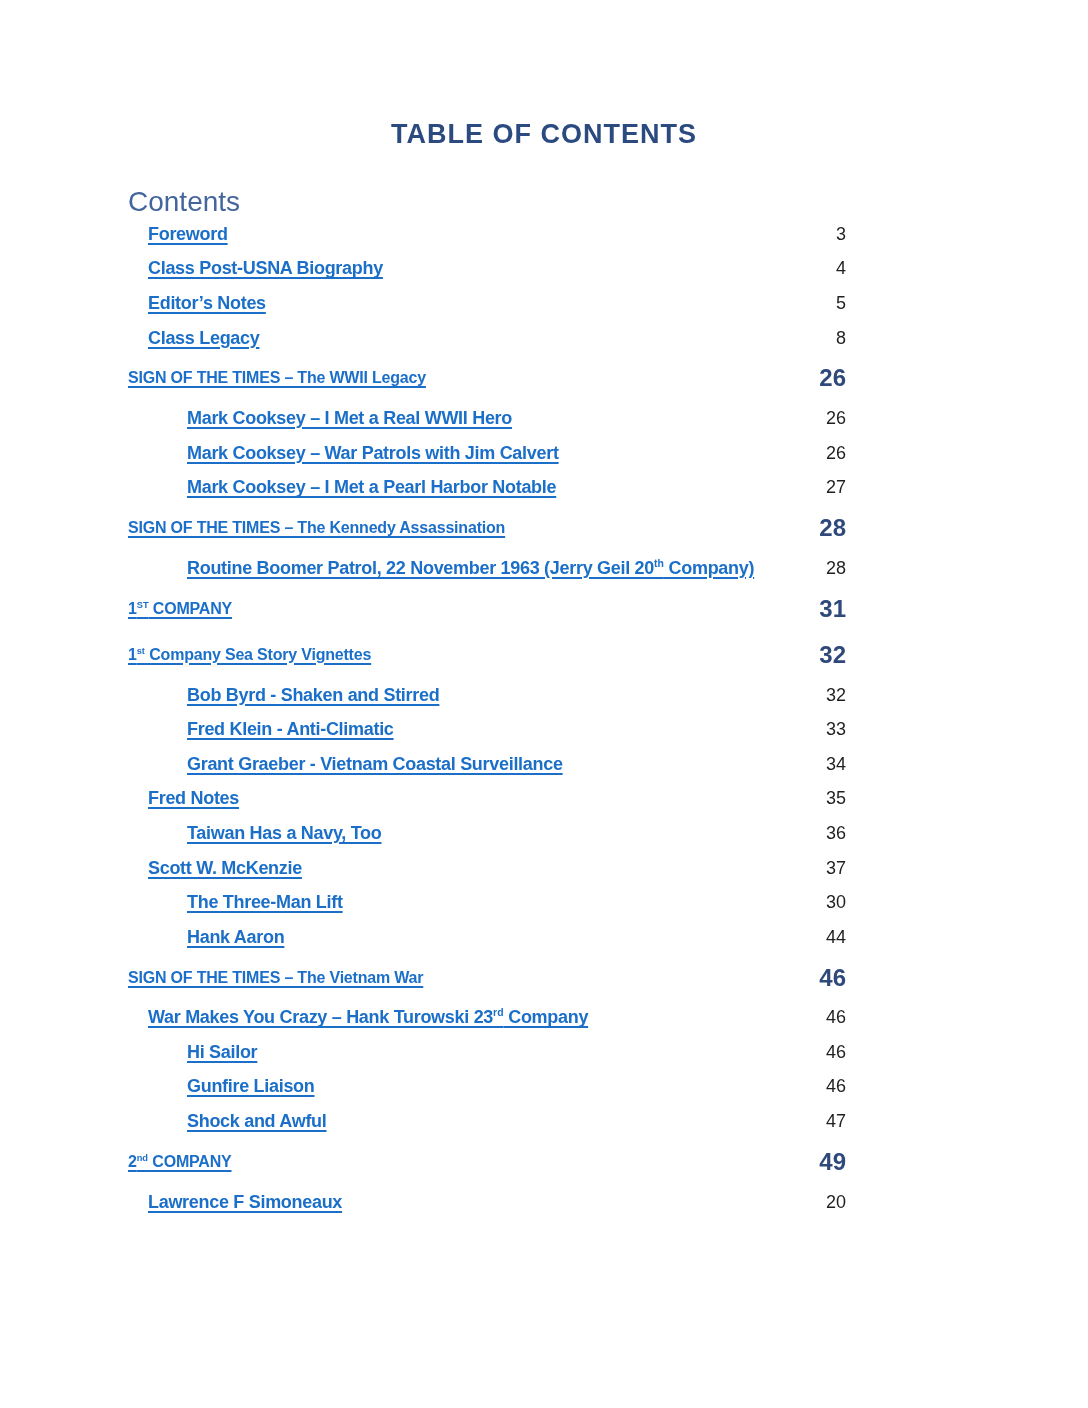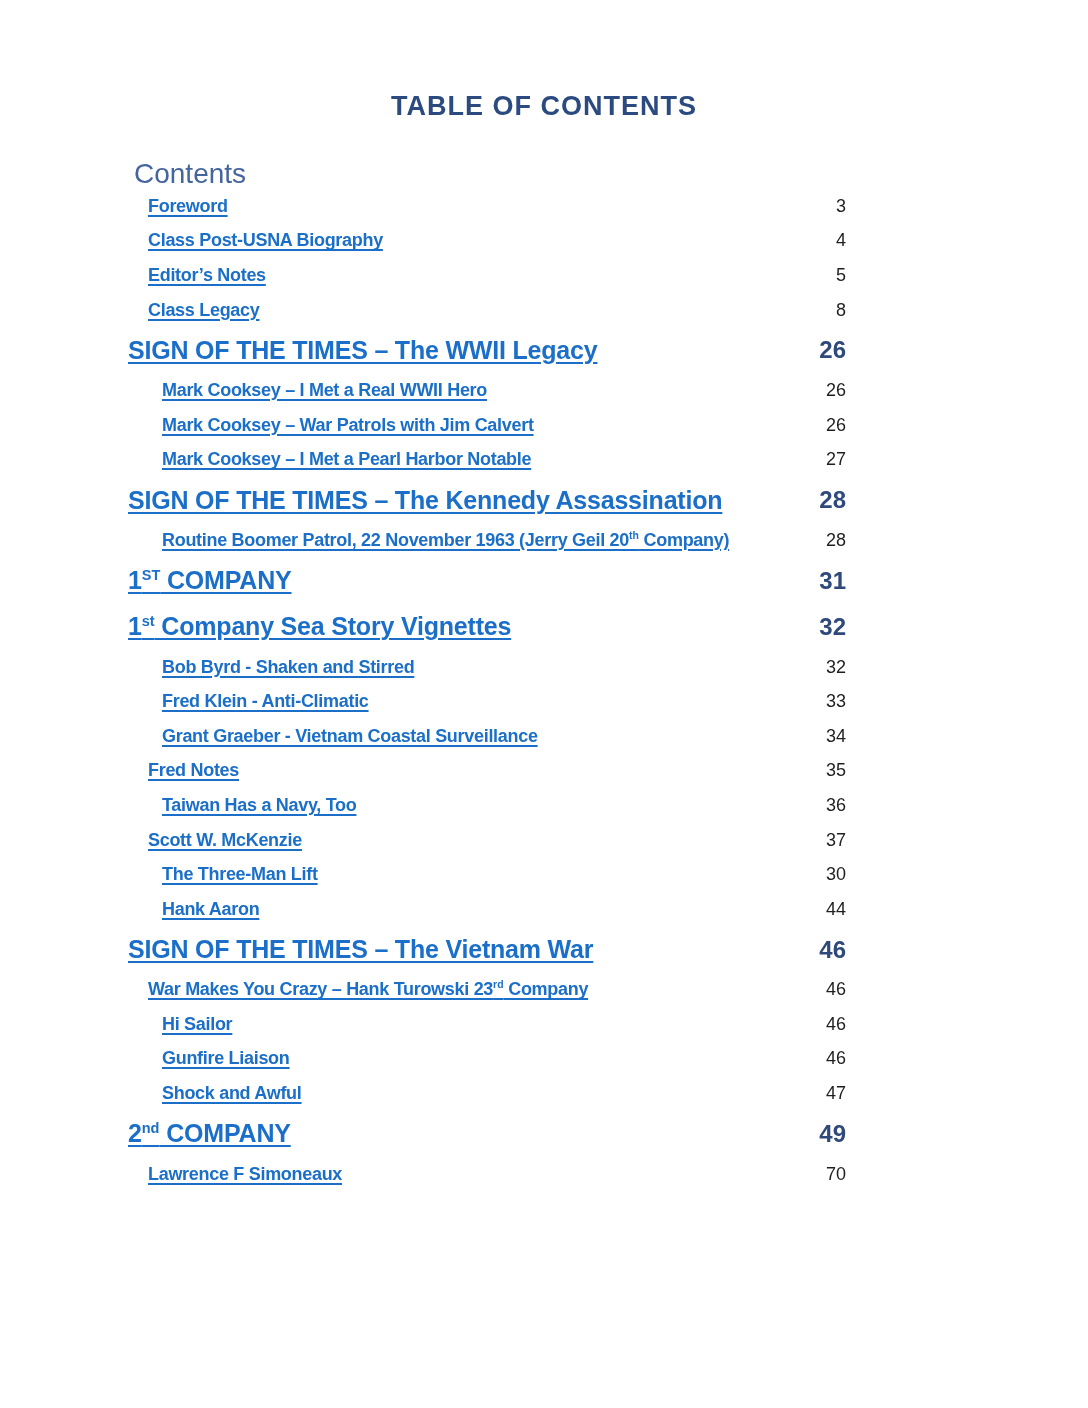--- a/index.html
+++ b/index.html
@@ -12,39 +12,38 @@
   }
   html,body{margin:0;padding:0;}
   body{
     width:1088px;height:1408px;
     background:var(--page-bg);
     font-family:"Liberation Sans", sans-serif;
     overflow:hidden;
   }
   .doc-title{
     margin:0;
-    padding-top:89px;
+    padding-top:117px;
     text-align:center;
     font-size:27px;
     font-weight:bold;
     letter-spacing:1px;
     line-height:34px;
     color:var(--title-navy);
   }
   .content{
     margin-left:128px;
     width:718px;
   }
   .contents-heading{
     margin-top:36px;
     font-size:28px;
     line-height:30px;
     font-weight:400;
     color:var(--contents-blue);
-    margin-left:6px;
   }
   .toc{display:block;}
   .row{
     display:flex;
     justify-content:space-between;
     align-items:center;
     height:34.6px;
     gap:25px;
   }
   .row.lvl1{height:46px;}
@@ -53,26 +52,26 @@
     color:var(--link-blue);
     text-decoration:underline;
     text-decoration-thickness:1.5px;
     text-underline-offset:3px;
     font-size:18px;
     letter-spacing:-0.3px;
     white-space:nowrap;
     cursor:pointer;
   }
   .row.lvl1 .lbl{
-    font-size:25px;
+    font-size:16px;
     text-decoration-thickness:2px;
     letter-spacing:-0.2px;
   }
   .row.lvl2 .lbl{margin-left:20px;}
-  .row.lvl3 .lbl{margin-left:34px;}
+  .row.lvl3 .lbl{margin-left:59px;}
   .pg{
     font-size:18px;
     color:var(--num-dark);
     font-weight:400;
   }
   .row.lvl1 .pg{
     font-size:24px;
     font-weight:bold;
     color:var(--section-navy);
   }
@@ -189,17 +188,17 @@
         <div class="row lvl3">
           <a class="lbl"><span>Shock and Awful</span></a>
           <span class="pg">47</span>
         </div>
         <div class="row lvl1">
           <a class="lbl"><span>2</span><span class="sup">nd</span><span> COMPANY</span></a>
           <span class="pg">49</span>
         </div>
         <div class="row lvl2">
           <a class="lbl"><span>Lawrence F Simoneaux</span></a>
-          <span class="pg">70</span>
+          <span class="pg">20</span>
         </div>
       </nav>
   </div>
 </div>
 
 </body></html>

